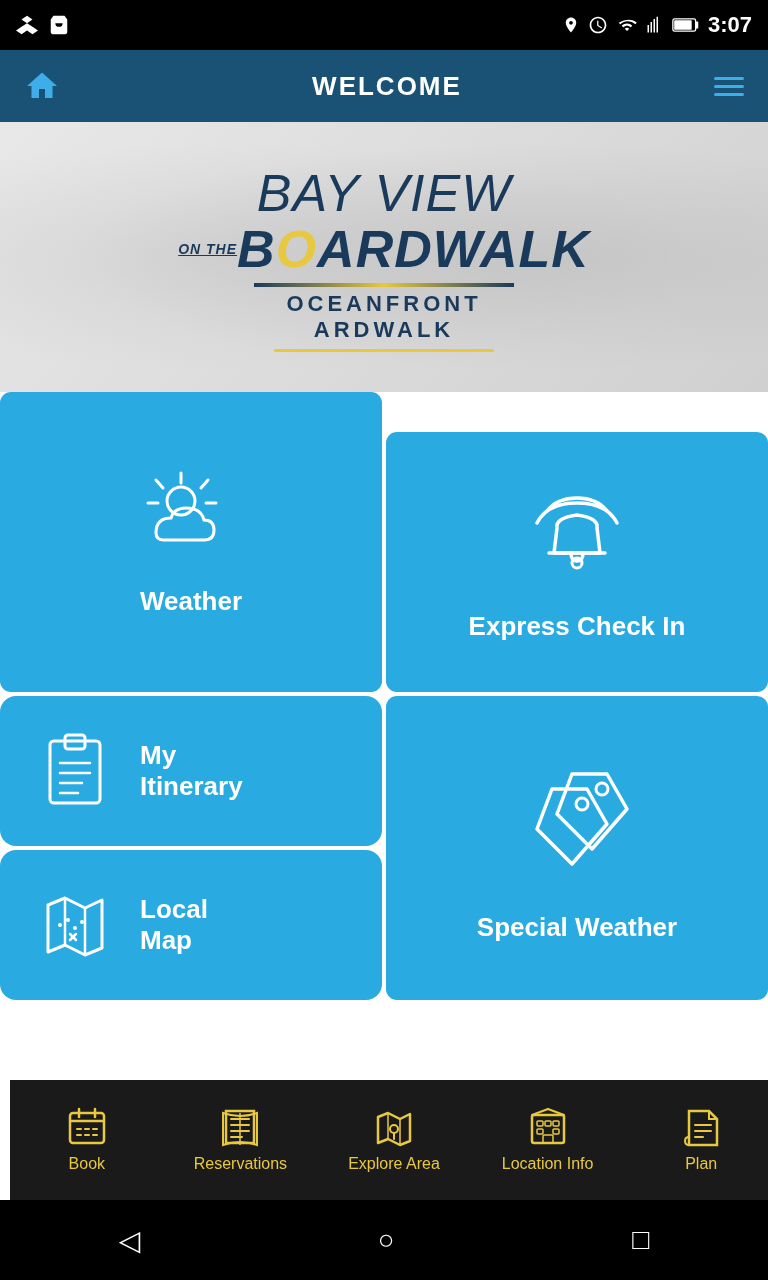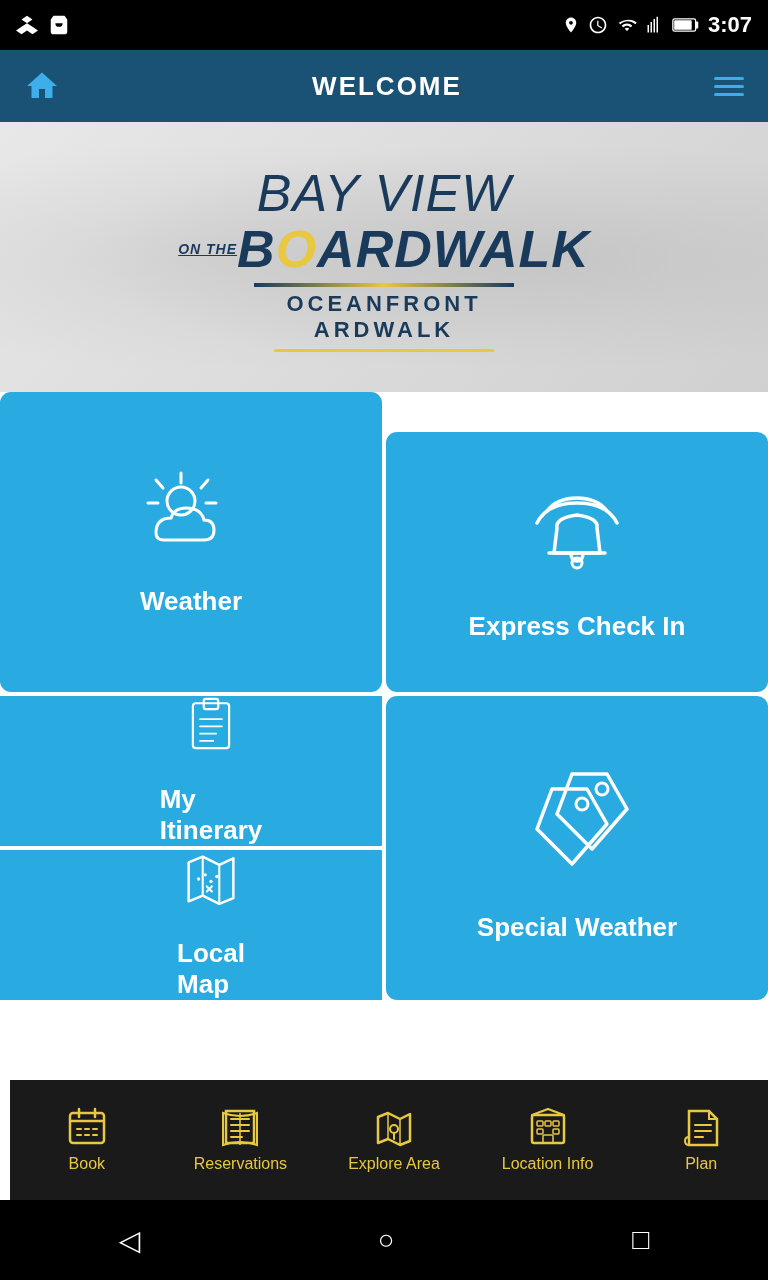--- a/index.html
+++ b/index.html
@@ -147,26 +147,27 @@
       color: #fff;
       font-size: 26px;
       font-weight: bold;
       text-align: center;
     }
 
     
     .grid-item-horizontal {
       background: #29abe2;
       display: flex;
-      flex-direction: column;
+      flex-direction: row;
       align-items: center;
       justify-content: flex-start;
       cursor: pointer;
       padding-left: 40px;
       gap: 30px;
+      border-radius: 16px;
     }
     .grid-label-horizontal {
       color: #fff;
       font-size: 26px;
       font-weight: bold;
     }
 
     
     .grid-special {
       grid-row: 2 / 4;

